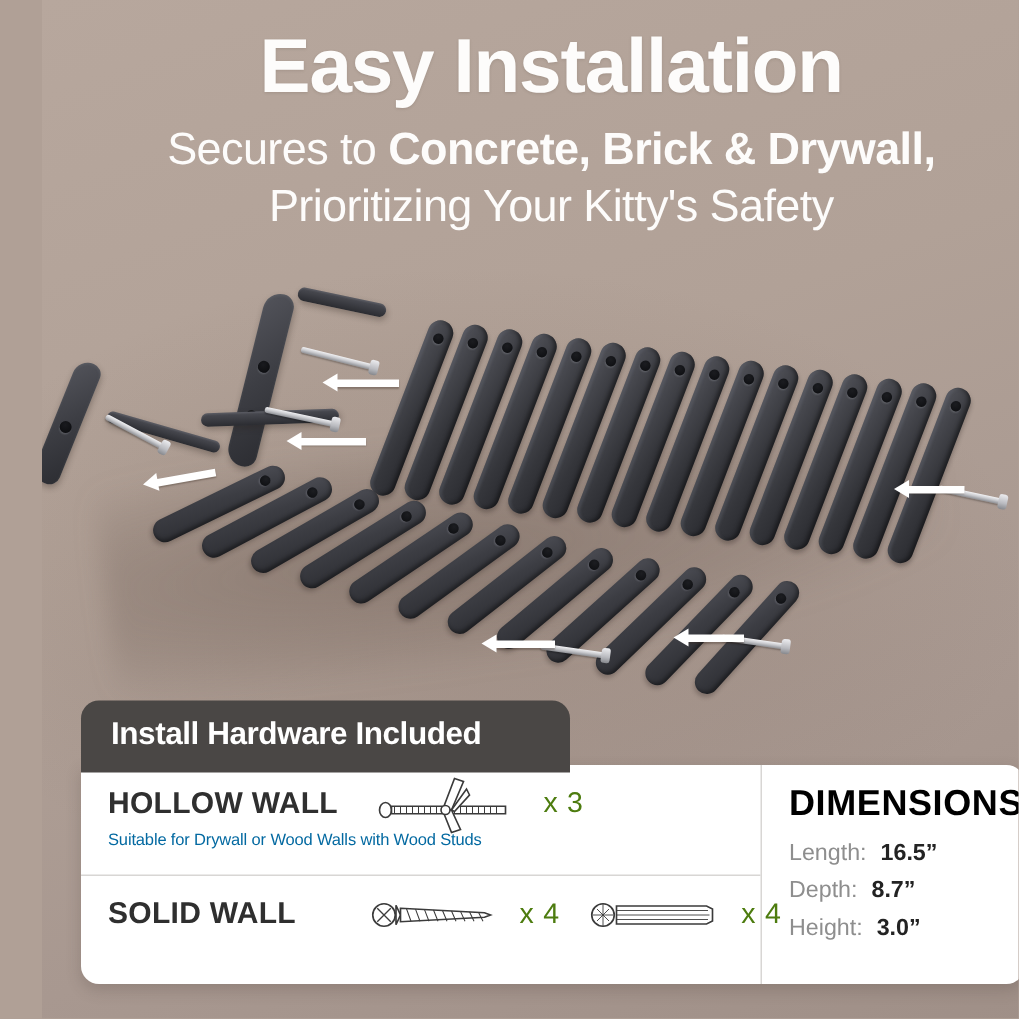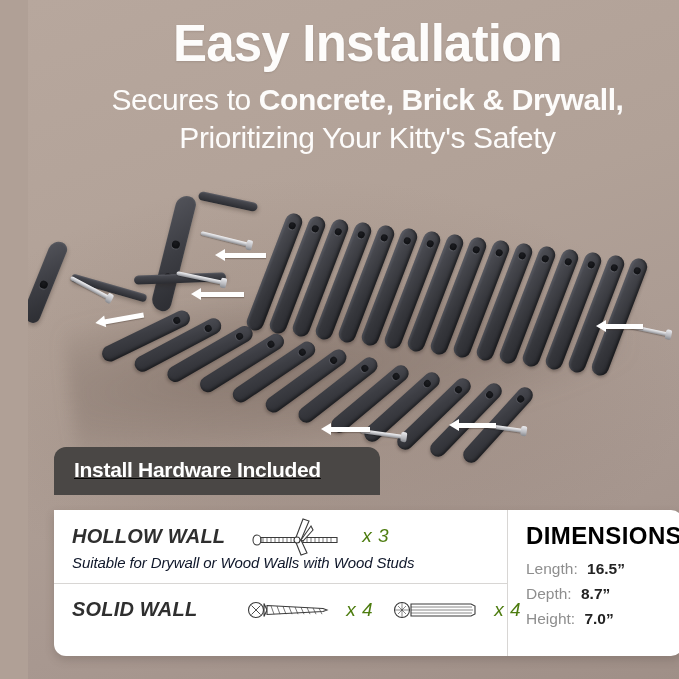--- a/index.html
+++ b/index.html
@@ -162,29 +162,28 @@
     top: -4px;
     border-top: 6.5px solid transparent;
     border-bottom: 6.5px solid transparent;
     border-right: 10px solid #ffffff;
   }
 
   
   .info-tab {
     position: absolute;
     left: 26px;
-    top: 447px;
+    top: 467px;
     width: 326px;
     height: 48px;
     background: #4a4745;
     border-radius: 12px 12px 0 0;
     box-sizing: border-box;
     padding: 9px 11px 0 20px;
     z-index: 2;
-    text-decoration: underline;
   }
   .info-tab-label {
     color: #ffffff;
     font-size: 21px;
     font-weight: bold;
     letter-spacing: -0.3px;
     line-height: 28px;
   }
   .info-card {
     position: absolute;
@@ -203,21 +202,20 @@
     box-sizing: border-box;
     border-right: 1px solid #d8d6d4;
     display: flex;
     flex-direction: column;
   }
   .wall-row {
     flex: 1;
     box-sizing: border-box;
     padding: 9px 0 0 18px;
     position: relative;
-    font-style: italic;
   }
   .wall-row.first { border-bottom: 1px solid #d8d6d4; }
   .wall-top {
     display: flex;
     align-items: center;
     height: 34px;
   }
   .wall-name {
     font-size: 20px;
     font-weight: bold;
@@ -230,22 +228,22 @@
     align-items: center;
     white-space: nowrap;
   }
   .qty {
     font-size: 19px;
     color: #4d7c0f;
     margin-left: 7px;
     letter-spacing: 0.5px;
   }
   .wall-desc {
-    font-size: 15px;
-    color: #0f172a;
+    font-size: 11px;
+    color: #0369a1;
     margin-top: 1px;
     letter-spacing: -0.1px;
     white-space: nowrap;
   }
   .card-right {
     flex: 1;
     box-sizing: border-box;
     padding: 12px 0 0 18px;
   }
   .dim-title {
@@ -426,17 +424,17 @@
       <div class="dim-row">
         <span>Length:</span>
         <span class="dim-val">16.5”</span>
       </div>
       <div class="dim-row">
         <span>Depth:</span>
         <span class="dim-val">8.7”</span>
       </div>
       <div class="dim-row">
         <span>Height:</span>
-        <span class="dim-val">7.0”</span>
+        <span class="dim-val">3.0”</span>
       </div>
     </div>
   </div>
 </div>
 
 </body></html>

